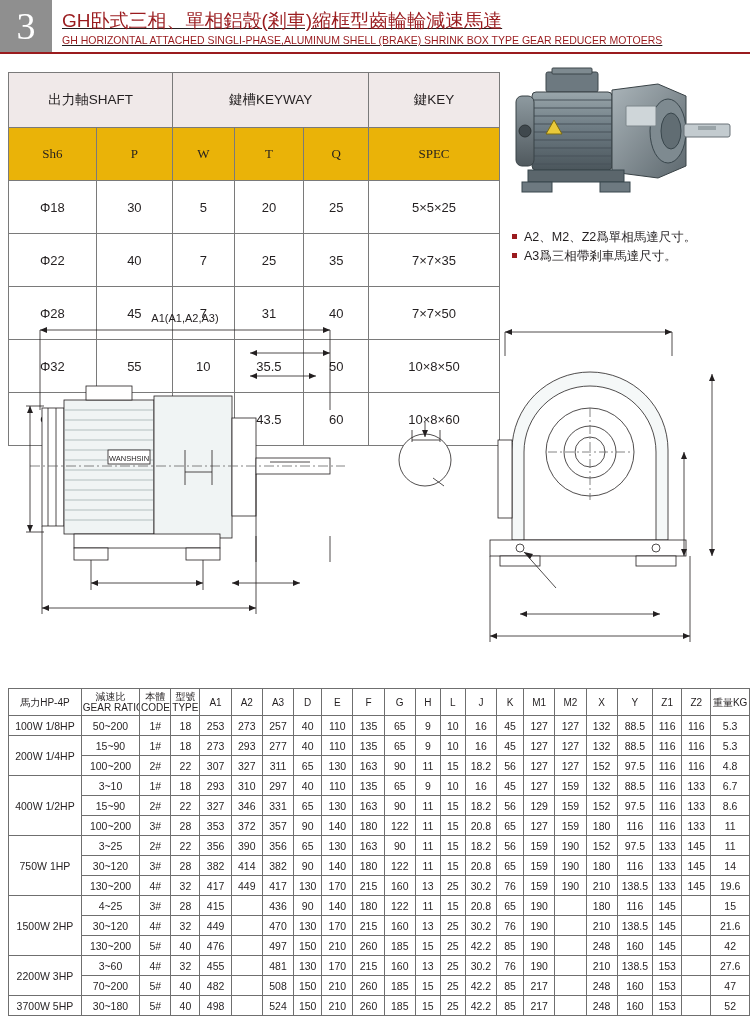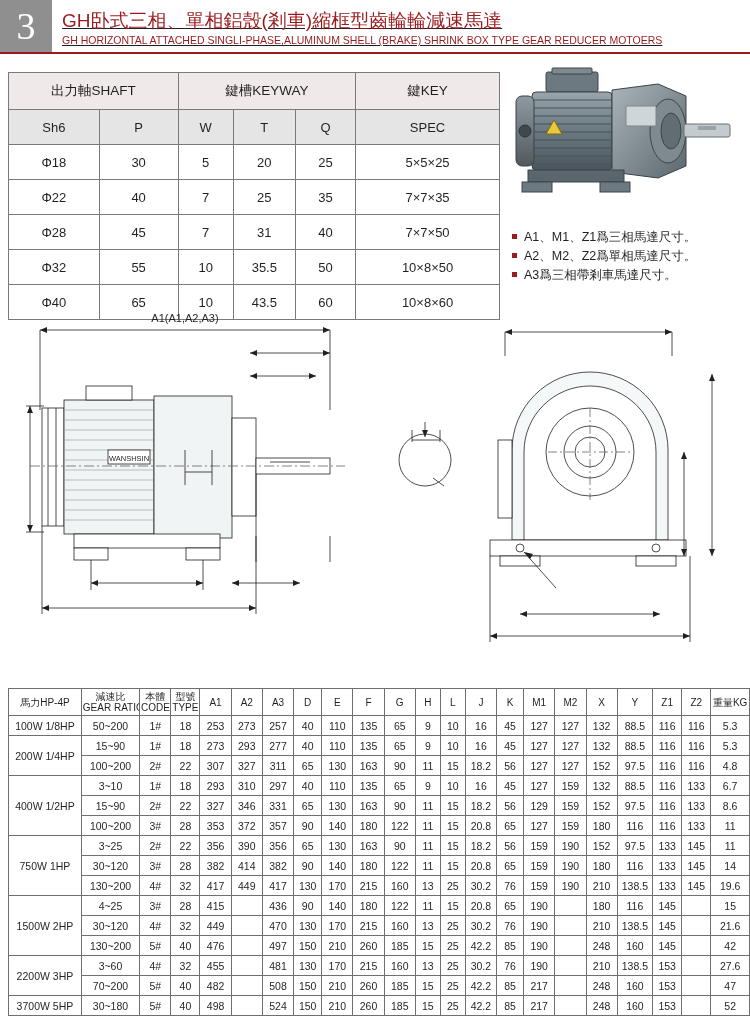--- a/index.html
+++ b/index.html
@@ -56,30 +56,31 @@
   }
   table.spec{
     border-collapse:collapse;
     width:492px;
     font-size:13px;
   }
   table.spec td{
     border:1px solid #7a7a7a;
     text-align:center;
     height:26px;
-    padding:4px;
+    padding:13px;
   }
   table.spec tr.hdr td{
     background:#f0e9e9;
     font-size:13.5px;
     height:28px;
   }
   table.spec tr.sub td{
-    background:#e5e5e5;
+    background:#eab308;
     font-size:13px;
+    font-family:Liberation Serif, serif;
   }
   .col-sh{width:92px;}
   .col-p{width:80px;}
   .col-w{width:52px;}
   .col-t{width:58px;}
   .col-q{width:58px;}
   .col-spec{width:150px;}
 
   
   .photo{
@@ -256,21 +257,20 @@
     <rect x="14" y="120" width="30" height="10" fill="#6d7980" stroke="#39464c"></rect>
     <rect x="92" y="120" width="30" height="10" fill="#6d7980" stroke="#39464c"></rect>
 
     <polygon points="46,58 54,72 38,72" fill="#e9c93a" stroke="#7a6a12"></polygon>
 
     <rect x="118" y="44" width="30" height="20" rx="1" fill="#cfd6d9" stroke="#7c868b"></rect>
   </svg>
 </div>
 
 <div class="notes">
-  <div>A1、M1、Z1爲三相馬達尺寸。</div>
   <div>A2、M2、Z2爲單相馬達尺寸。</div>
   <div>A3爲三相帶剎車馬達尺寸。</div>
 </div>
 
 <div class="drawing">
   <svg width="750" height="380" viewBox="0 0 750 380" font-family="Liberation Sans, sans-serif" font-size="11" fill="#231f20">
     <g stroke="#231f20" fill="none" stroke-width="0.8">
 
       <text x="185" y="22" text-anchor="middle" fill="#231f20" stroke="none">A1(A1,A2,A3)</text>
       <line x1="40" y1="30" x2="330" y2="30"></line>

